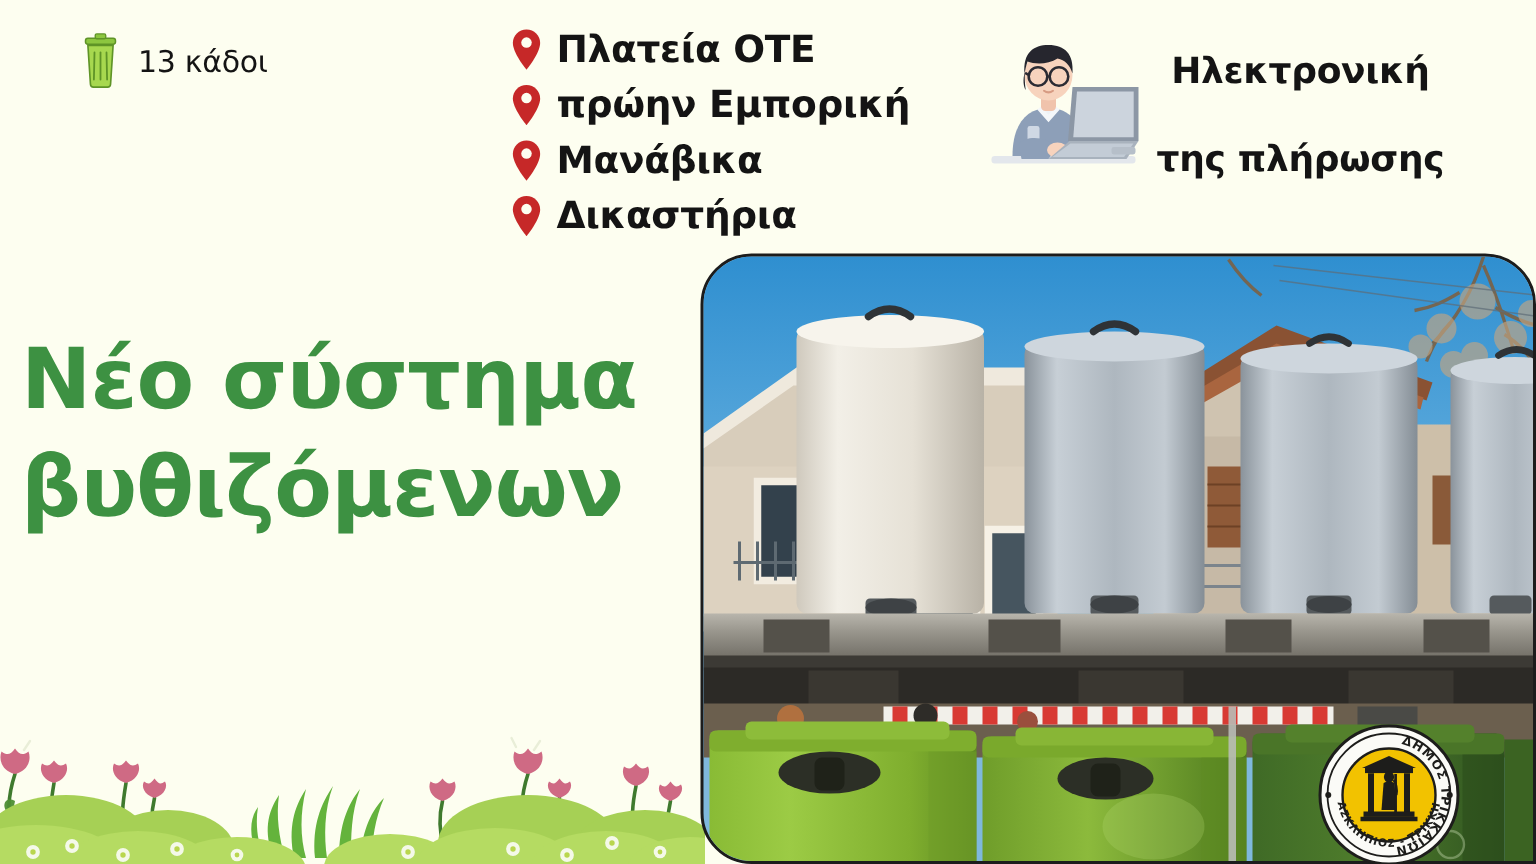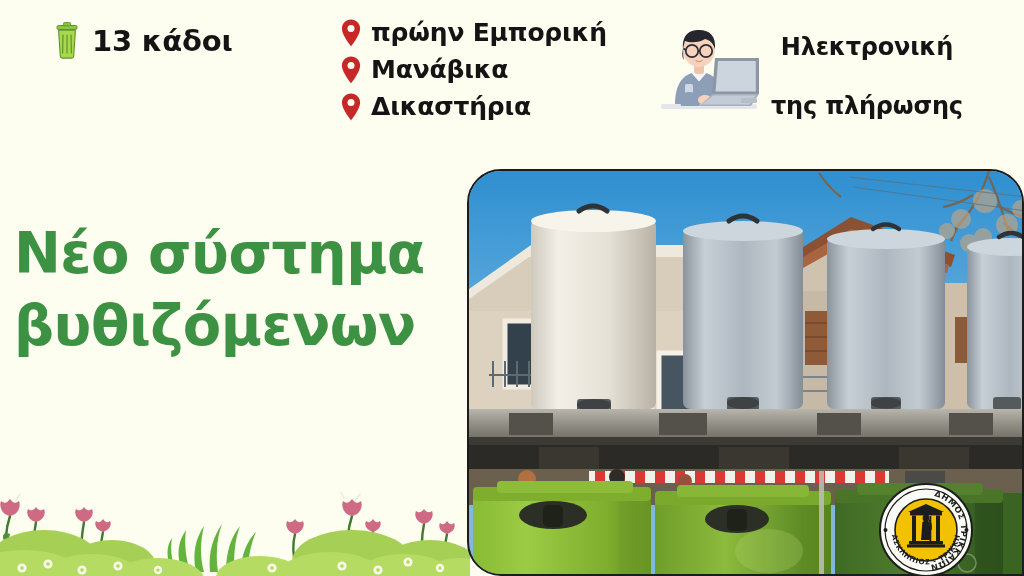--- a/index.html
+++ b/index.html
@@ -23,22 +23,22 @@
     top: 18px;
     width: 280px;
   }
   .stat-row {
     display: flex;
     align-items: center;
     height: 46px;
     gap: 10px;
   }
   .stat-text {
-    font-size: 29px;
-    font-weight: 700;
+    font-size: 20px;
+    font-weight: 400;
     color: #141414;
     letter-spacing: -0.2px;
     white-space: nowrap;
   }
   .ico-wrap {
     width: 30px;
     height: 38px;
     position: relative;
     flex: 0 0 30px;
   }
@@ -161,20 +161,29 @@
           </g>
         </svg>
       </span>
       <span class="stat-text">13 κάδοι</span>
     </div>
 
   </div>
 
   <div class="locations">
 
+    <div class="loc-row">
+      <span class="pin-wrap">
+        <svg width="22" height="30" viewBox="0 0 22 30">
+          <path d="M11 1.6 C5.9 1.6 1.9 5.6 1.9 10.6 C1.9 17.4 11 28.4 11 28.4 S20.1 17.4 20.1 10.6 C20.1 5.6 16.1 1.6 11 1.6 Z" fill="#c62828"></path>
+          <circle cx="11" cy="10.4" r="3.5" fill="#fdfef0"></circle>
+        </svg>
+      </span>
+      <span class="loc-text">Πλατεία ΟΤΕ</span>
+    </div>
 
     <div class="loc-row">
       <span class="pin-wrap">
         <svg width="22" height="30" viewBox="0 0 22 30">
           <path d="M11 1.6 C5.9 1.6 1.9 5.6 1.9 10.6 C1.9 17.4 11 28.4 11 28.4 S20.1 17.4 20.1 10.6 C20.1 5.6 16.1 1.6 11 1.6 Z" fill="#c62828"></path>
           <circle cx="11" cy="10.4" r="3.5" fill="#fdfef0"></circle>
         </svg>
       </span>
       <span class="loc-text">πρώην Εμπορική</span>
     </div>

